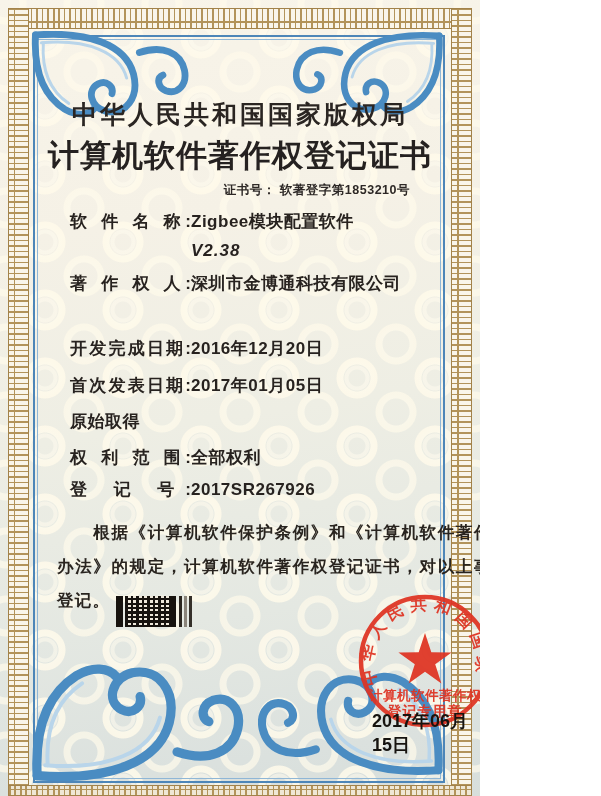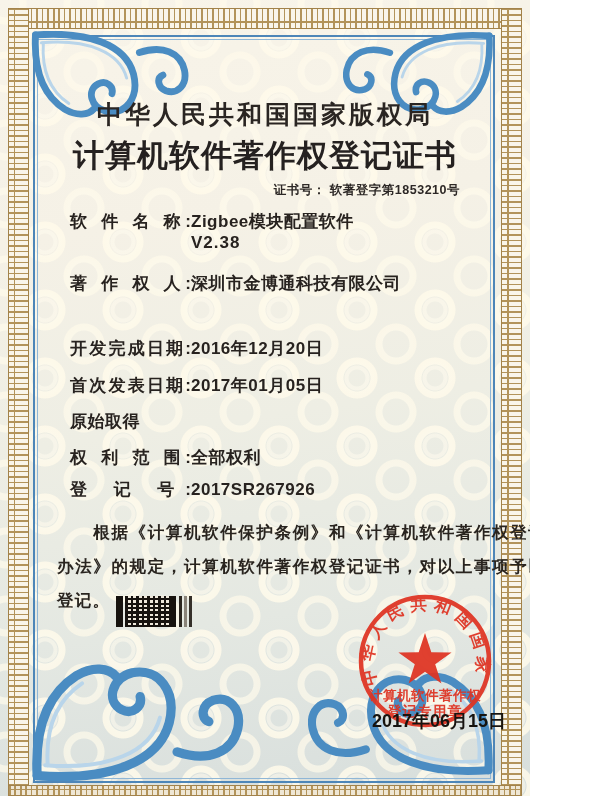--- a/index.html
+++ b/index.html
@@ -1,18 +1,18 @@
 <!DOCTYPE html>
 <html><head>
 <meta charset="utf-8">
 <style>
   html,body{margin:0;padding:0;}
   body{width:601px;height:796px;overflow:hidden;background:#fff;
        font-family:"Liberation Sans","DejaVu Sans",sans-serif;}
-  #cert{position:relative;width:530px;height:796px;overflow:hidden;
+  #cert{position:relative;width:480px;height:796px;overflow:hidden;
         background:linear-gradient(172deg,#f8f4e9 0%,#f5f1e6 28%,#eeeee4 52%,#e4e8e2 75%,#dbe1de 92%,#d7dedb 100%);}
   
   .watermark{position:absolute;inset:0;pointer-events:none;
      background-image:
        radial-gradient(circle, rgba(255,252,240,0) 13px, rgba(255,251,236,0.85) 14px, rgba(255,250,234,0.85) 20px, rgba(255,252,240,0) 21px),
        radial-gradient(circle, rgba(255,252,240,0) 8px, rgba(255,251,238,0.55) 9px, rgba(255,251,238,0.55) 12px, rgba(255,252,240,0) 13px),
        radial-gradient(circle, rgba(255,252,240,0) 13px, rgba(255,251,236,0.7) 14px, rgba(255,250,234,0.7) 20px, rgba(255,252,240,0) 21px);
      background-size:78px 68px,78px 68px,78px 68px;
      background-position:6px 4px,6px 4px,45px 38px;}
   
@@ -41,21 +41,21 @@
      font-size:25px;letter-spacing:3px;color:#2a2522;}
   #title{position:absolute;left:0;right:0;top:135px;text-align:center;
      font-family:"Liberation Serif","DejaVu Serif",serif;font-weight:bold;
      font-size:31px;letter-spacing:1px;color:#252120;}
   #certno{position:absolute;top:182px;right:70px;font-size:12.5px;font-weight:bold;
      letter-spacing:0.5px;color:#2d2826;}
   .field-row{position:absolute;left:70px;display:flex;align-items:flex-start;}
   .f-label{width:121px;font-size:17px;font-weight:bold;color:#27221f;
      text-align:justify;text-align-last:justify;line-height:21px;}
   .f-value{font-size:17px;font-weight:bold;color:#27221f;line-height:21px;letter-spacing:0.5px;}
-  .f-value .line2{margin-top:0;letter-spacing:1px;}
+  .f-value .line2{margin-top:8px;letter-spacing:1px;font-style:italic;}
   #statement{position:absolute;left:57px;top:515px;width:489px;font-size:16.5px;
      font-weight:bold;color:#29241f;line-height:34px;letter-spacing:1.2px;
      text-indent:2.2em;text-align:justify;}
   
   #barcode{position:absolute;left:116px;top:596px;height:31px;display:flex;}
   #barcode .bar{height:100%;}
   #barcode .matrix{height:100%;width:44px;background-color:#efe9dc;
      background-image:
        repeating-linear-gradient(0deg,#17130f 0 2px,rgba(0,0,0,0) 2px 4.5px),
        repeating-linear-gradient(90deg,#17130f 0 2.5px,rgba(0,0,0,0) 2.5px 5.5px),

